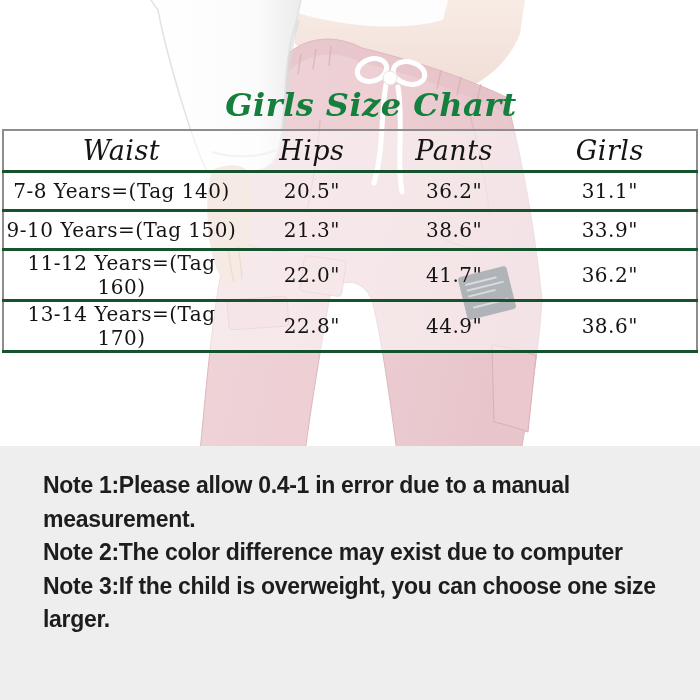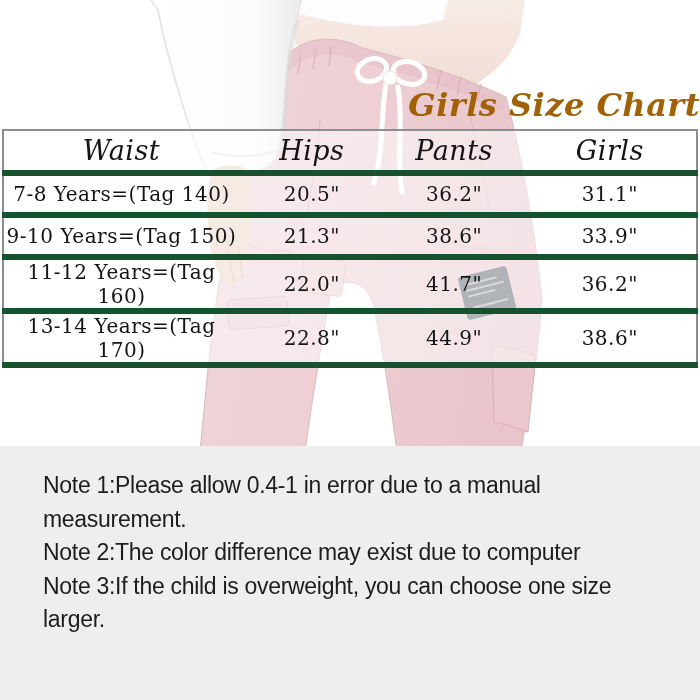--- a/index.html
+++ b/index.html
@@ -2,50 +2,50 @@
 <html><head>
 <meta charset="utf-8">
 <style>
   html,body{margin:0;padding:0;background:#fff;}
   .stage{
     position:relative;width:700px;height:700px;background:#ffffff;
     overflow:hidden;font-family:"Liberation Sans",sans-serif;
   }
   .photo{position:absolute;top:0;left:0;}
   .chart-title{
-    position:absolute;top:87px;left:0;width:700px;text-align:right;
+    position:absolute;top:87px;left:0;width:700px;text-align:center;
     text-indent:42px;font-family:"DejaVu Serif",serif;font-style:italic;
-    font-weight:700;font-size:32px;line-height:36px;color:#a16207;
+    font-weight:700;font-size:32px;line-height:36px;color:#15803d;
     letter-spacing:0.5px;
   }
   table.size-table{
     position:absolute;top:129px;left:2px;width:696px;
     border-collapse:collapse;background:rgba(255,255,255,0.52);
     border:2px solid #8d8d8d;
   }
   table.size-table th, table.size-table td{
-    border-top:2px solid #8d8d8d;border-bottom:6px solid #14532d;
+    border-top:2px solid #8d8d8d;border-bottom:3px solid #14532d;
     border-left:none;border-right:none;
     text-align:center;vertical-align:middle;padding:0;
     font-family:"DejaVu Serif",serif;color:#141414;
   }
   table.size-table th{
     height:39px;font-style:italic;font-weight:500;font-size:27px;
     letter-spacing:0.5px;
   }
   table.size-table td{
     height:36px;font-size:20px;letter-spacing:0.5px;
   }
   .notes-panel{
     position:absolute;top:446px;left:0;width:700px;height:254px;
     background:#eeeeee;
   }
   .notes-text{
     position:absolute;top:23px;left:43px;width:645px;
-    font-size:23px;line-height:33.5px;letter-spacing:-0.3px;color:#1d1d1d;
+    font-size:23px;line-height:33.5px;letter-spacing:-0.3px;color:#1d1d1d;font-weight:bold;
   }
   .note-line{white-space:nowrap;}
 </style>
 </head>
 <body>
 
 <div class="stage">
 
   <svg class="photo" width="700" height="460" viewBox="0 0 700 460">
     <defs>

